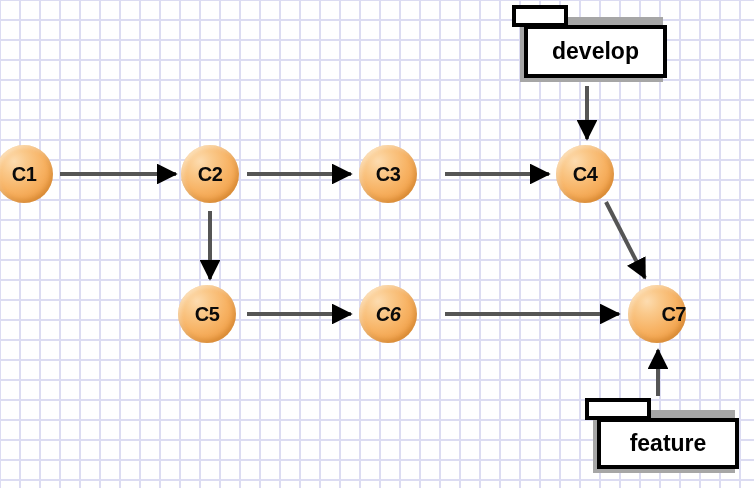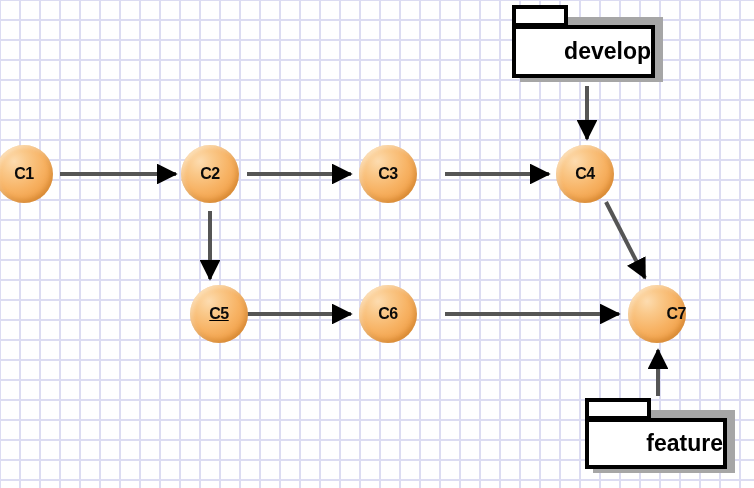--- a/index.html
+++ b/index.html
@@ -41,21 +41,21 @@
         #f0a049 76%,
         #e08c38 100%);
     box-shadow: inset -2px -3px 5px rgba(181,104,22,0.40),
                 inset 2px 2px 4px rgba(255,247,232,0.55);
     display: flex;
     align-items: center;
     justify-content: center;
   }
   .commit-label {
     font-family: "Liberation Sans", sans-serif;
-    font-size: 16px;
+    font-size: 20px;
     font-weight: bold;
     color: #0a0a0a;
     letter-spacing: -0.5px;
     line-height: 1;
     user-select: none;
   }
   .package {
     position: absolute;
   }
   .package-shadow {
@@ -67,27 +67,27 @@
   .package-tab {
     position: absolute;
     left: 0;
     top: 0;
     background: #ffffff;
     border: 4px solid #000000;
     box-sizing: border-box;
   }
   .package-body {
     position: absolute;
-    left: 0;
+    left: 12px;
     background: #ffffff;
     border: 4px solid #000000;
     box-sizing: border-box;
     display: flex;
     align-items: center;
-    justify-content: flex-end;
+    justify-content: center;
   }
   .package-label {
     font-family: "Liberation Sans", sans-serif;
     font-size: 23px;
     font-weight: bold;
     color: #000000;
     line-height: 1;
     user-select: none;
   }
 </style>
@@ -121,24 +121,24 @@
   </div>
   <div class="commit-node" style="left:181px; top:145px;">
     <span class="commit-label">C2</span>
   </div>
   <div class="commit-node" style="left:359px; top:145px;">
     <span class="commit-label">C3</span>
   </div>
   <div class="commit-node" style="left:556px; top:145px;text-align:right;">
     <span class="commit-label">C4</span>
   </div>
-  <div class="commit-node" style="left:190px; top:285px;text-decoration:underline;">
+  <div class="commit-node" style="left:178px; top:285px;">
     <span class="commit-label">C5</span>
   </div>
-  <div class="commit-node" style="left:359px; top:285px;">
+  <div class="commit-node" style="left:359px; top:285px;font-style:italic;">
     <span class="commit-label">C6</span>
   </div>
   <div class="commit-node" style="left:628px; top:285px;justify-content:flex-end;">
     <span class="commit-label">C7</span>
   </div>
 
   <div class="package" style="left:512px; top:5px; width:151px; height:81px;">
     <div class="package-shadow" style="width:143px; height:65px; top:12px; left:8px;"></div>
     <div class="package-tab" style="width:56px; height:22px;"></div>
     <div class="package-body" style="top:20px; width:143px; height:53px;">

